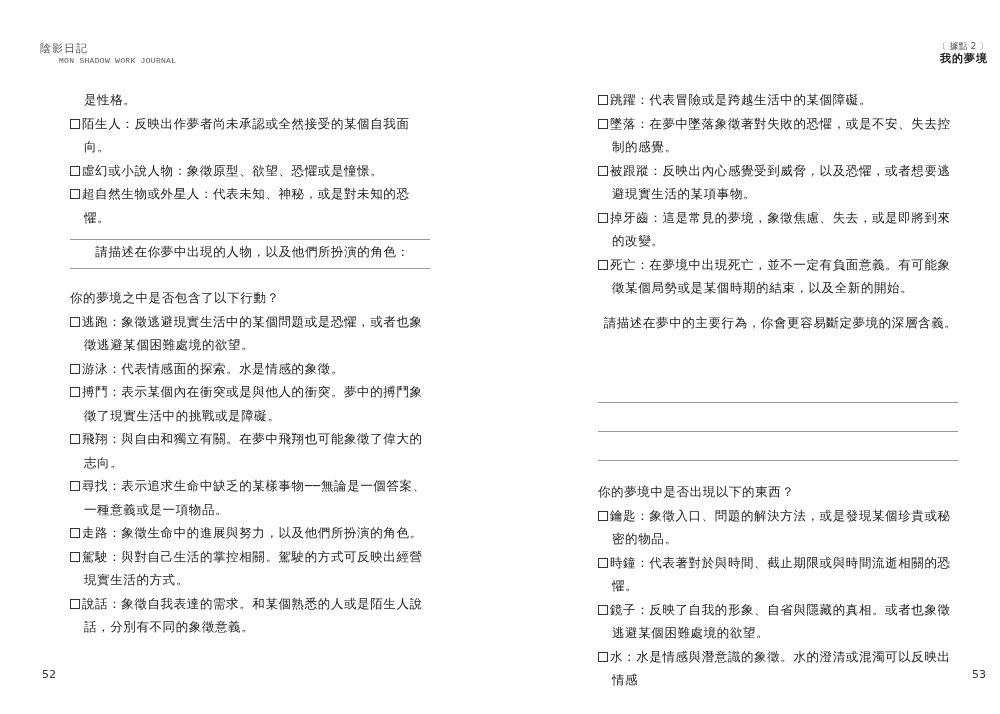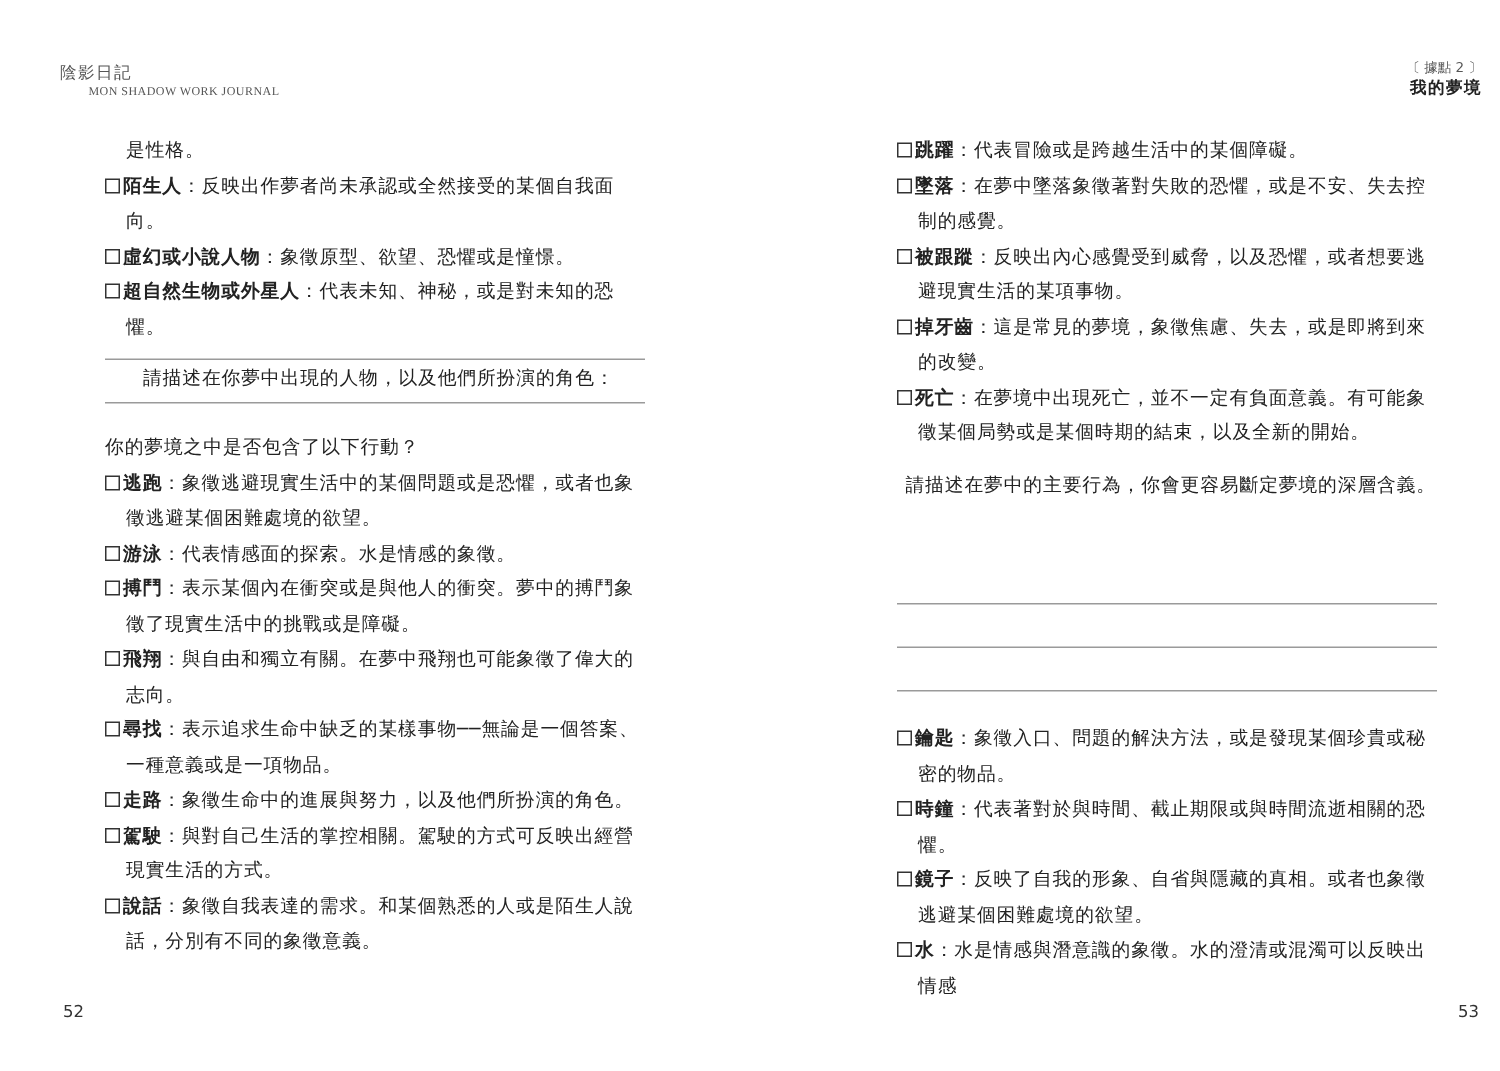--- a/index.html
+++ b/index.html
@@ -7,34 +7,34 @@
       width: 1000px; height: 714px; background: #ffffff;
       font-family: "DejaVu Sans", "Liberation Sans", sans-serif;
       color: #222; position: relative; overflow: hidden;
     }
     .page { position: absolute; top: 0; height: 714px; width: 500px; }
     .page.left { left: 0; }
     .page.right { left: 528px; }
 
     .running-head-left { position: absolute; left: 40px; top: 42px; color: #555; }
     .running-head-left .zh { font-size: 11px; letter-spacing: 1px; line-height: 13px; }
-    .running-head-left .en { font-family: Liberation Serif, serif; font-size: 8px; letter-spacing: 0.3px; line-height: 11px; padding-left: 19px; }
+    .running-head-left .en { font-family: Liberation Mono, monospace; font-size: 8px; letter-spacing: 0.3px; line-height: 11px; padding-left: 19px; }
 
     .running-head-right { position: absolute; right: 40px; top: 40px; text-align: right; }
     .running-head-right .sec { font-size: 9px; color: #555; line-height: 12px; }
     .running-head-right .ttl { font-size: 11px; color: #222; font-weight: bold; line-height: 14px; letter-spacing: 1px; }
 
     .content { position: absolute; font-size: 12.5px; line-height: 23.5px; letter-spacing: 0.6px; }
     .left .content { left: 70px; top: 88px; width: 365px; }
     .right .content { left: 70px; top: 88px; width: 365px; }
 
     .item { position: relative; padding-left: 14px; text-indent: -14px; }
     .item.cont-only { padding-left: 14px; text-indent: 0; }
     .box { display: inline-block; width: 10px; height: 10px; border: 1.2px solid #333; box-sizing: border-box; margin-right: 2px; vertical-align: -1px; text-indent: 0; }
-    .term { font-weight: bold; text-align: right; }
+    .term { font-weight: normal; text-align: right; }
     .prompt { margin-top: 11px; text-align: center; }
     .question { margin-top: 0; }
 
     .write-line { height: 1px; background: #9a9a9a; width: 360px; }
     .lines-block { position: absolute; }
 
     .folio { position: absolute; top: 668px; font-size: 11px; color: #333; }
     .left .folio { left: 42px; }
     .right .folio { right: 42px; }
   </style>
@@ -93,20 +93,21 @@
     <div class="prompt">請描述在夢中的主要行為，你會更容易斷定夢境的深層含義。</div>
   </div>
 
   <div class="lines-block" style="left:70px; top:402px;">
     <div class="write-line"></div>
     <div class="write-line" style="margin-top:28px;"></div>
     <div class="write-line" style="margin-top:28px;"></div>
   </div>
 
   <div class="content" style="top:480px;">
+    <div class="question">你的夢境中是否出現以下的東西？</div>
     <div class="item"><span class="box"></span><span class="term">鑰匙</span><span>：象徵入口、問題的解決方法，或是發現某個珍貴或秘密的物品。</span></div>
     <div class="item"><span class="box"></span><span class="term">時鐘</span><span>：代表著對於與時間、截止期限或與時間流逝相關的恐懼。</span></div>
     <div class="item"><span class="box"></span><span class="term">鏡子</span><span>：反映了自我的形象、自省與隱藏的真相。或者也象徵逃避某個困難處境的欲望。</span></div>
     <div class="item"><span class="box"></span><span class="term">水</span><span>：水是情感與潛意識的象徵。水的澄清或混濁可以反映出情感</span></div>
   </div>
 
   <div class="folio">53</div>
 </div>
 
 </body></html>

